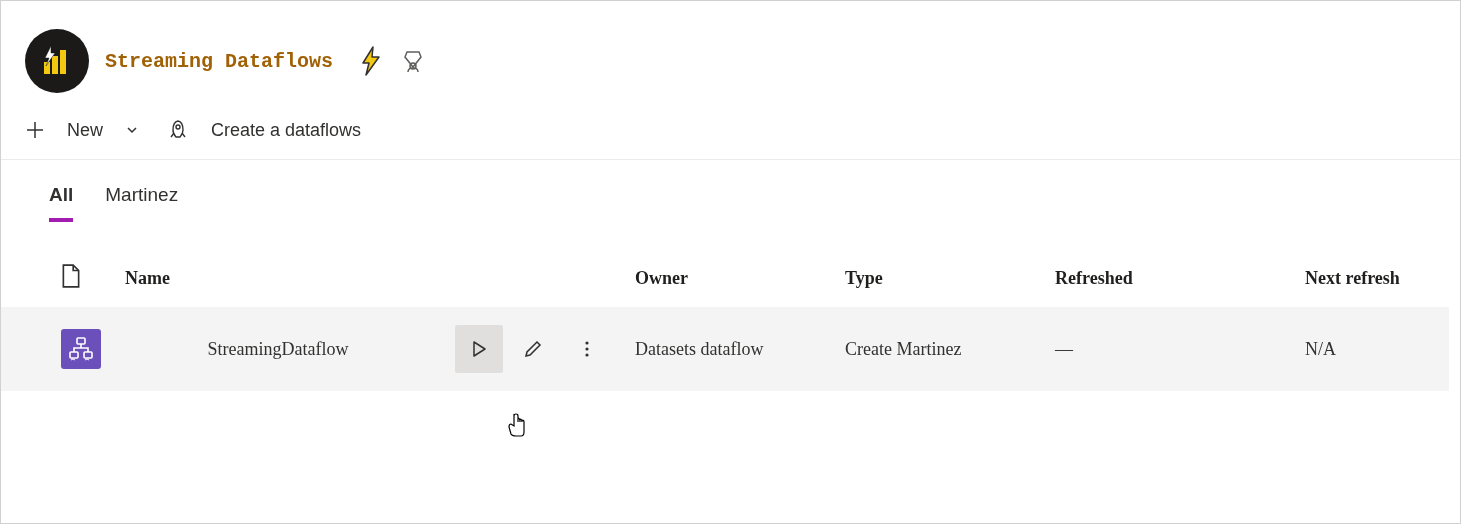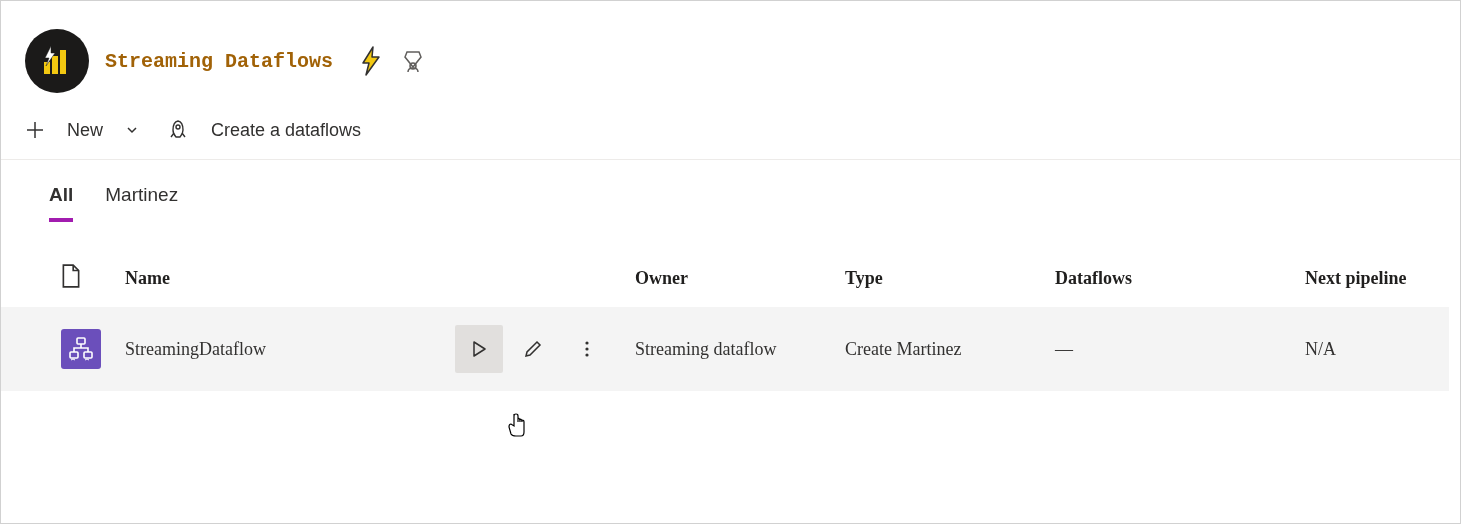--- a/index.html
+++ b/index.html
@@ -96,21 +96,21 @@
     .data-row {
       background: #f4f4f4;
     }
     .data-row td {
       font-size: 18px;
       padding: 18px 12px;
       color: #323130;
       vertical-align: middle;
     }
     .col-icon { width: 64px; padding-left: 60px !important; }
-    .col-name { width: 330px; }
+    .col-name { width: 330px; text-align: center; }
     .col-actions { width: 170px; }
     .col-type { width: 210px; }
     .col-owner { width: 210px; }
     .col-refreshed { width: 250px; }
     .col-next { }
     .item-icon {
       width: 40px;
       height: 40px;
       background: #6b4fbb;
       border-radius: 3px;
@@ -207,22 +207,22 @@
       <td class="col-icon">
         <svg class="file-icon-header" viewBox="0 0 18 22" fill="none" stroke="#323130" stroke-width="1.5">
           <path d="M2 1 L11 1 L16 6 L16 21 L2 21 Z"></path>
           <path d="M11 1 L11 6 L16 6"></path>
         </svg>
       </td>
       <td class="col-name">Name</td>
       <td class="col-actions"></td>
       <td class="col-type">Owner</td>
       <td class="col-owner">Type</td>
-      <td class="col-refreshed">Dataflows</td>
-      <td class="col-next">Next pipeline</td>
+      <td class="col-refreshed">Refreshed</td>
+      <td class="col-next">Next refresh</td>
     </tr>
     <tr class="data-row">
       <td class="col-icon">
         <div class="item-icon">
           <svg width="26" height="26" viewBox="0 0 26 26" fill="none" stroke="#fff" stroke-width="1.6">
             <rect x="9" y="2" width="8" height="6" rx="1"></rect>
             <rect x="2" y="16" width="8" height="6" rx="1"></rect>
             <rect x="16" y="16" width="8" height="6" rx="1"></rect>
             <path d="M13 8 L13 12 M13 12 L6 12 L6 16 M13 12 L20 12 L20 16"></path>
             <path d="M3 24 Q5 22 7 24 M17 24 Q19 22 21 24" stroke-width="1"></path>
@@ -244,21 +244,21 @@
           </div>
           <div class="action-btn">
             <svg width="18" height="18" viewBox="0 0 18 18" fill="#323130">
               <circle cx="9" cy="3" r="1.6"></circle>
               <circle cx="9" cy="9" r="1.6"></circle>
               <circle cx="9" cy="15" r="1.6"></circle>
             </svg>
           </div>
         </div>
       </td>
-      <td class="col-type muted">Streaming dataflow</td>
+      <td class="col-type muted">Datasets dataflow</td>
       <td class="col-owner muted">Create Martinez</td>
       <td class="col-refreshed muted">—</td>
       <td class="col-next muted">N/A</td>
     </tr>
   </tbody>
     </table>
 </div>
 
 <svg class="cursor-pointer" width="22" height="26" viewBox="0 0 22 26">
   <path d="M8 2 L8 14 L5 12 Q3 12 3 15 L5 22 Q6 24 10 24 L15 24 Q18 24 18 20 L18 10 Q18 8 16 8 L16 10 Q16 7 14 7 L14 10 Q14 6 12 6 L12 10 L12 4 Q12 2 10 2 Q8 2 8 4 Z" fill="#fff" stroke="#000" stroke-width="1.2"></path>

